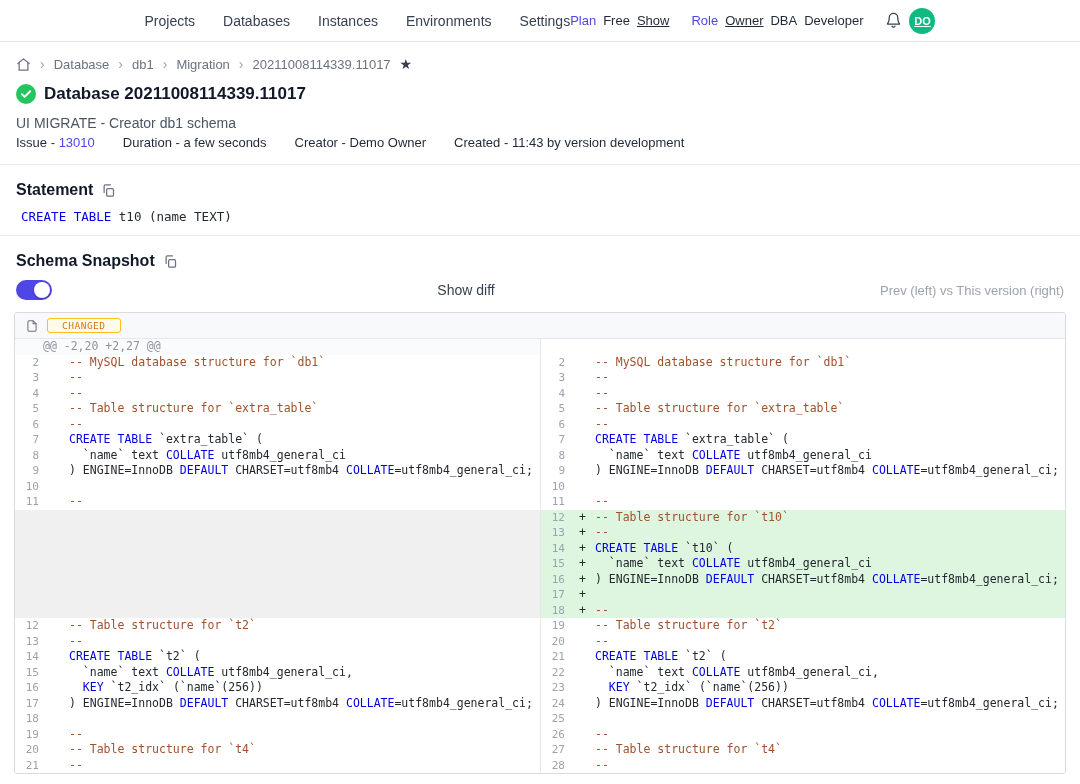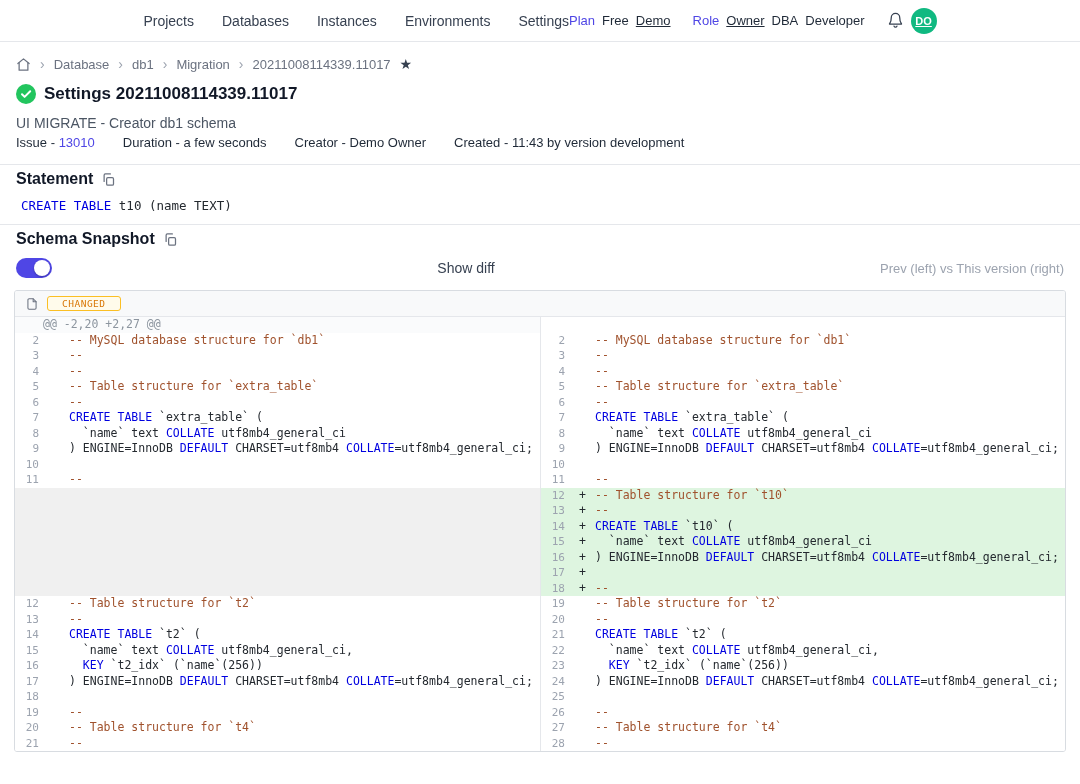--- a/index.html
+++ b/index.html
@@ -33,21 +33,21 @@
   .title-row { display: flex; align-items: center; gap: 8px; padding: 0 16px; margin-top: 12px; }
   .check svg { width: 20px; height: 20px; display: block; }
   h1 { font-size: 17px; font-weight: 700; color: #111827; margin: 0; }
   .subtitle { padding: 0 16px; margin-top: 11px; font-size: 14px; color: #4b5563; }
   .meta { display: flex; gap: 28px; padding: 0 16px; margin-top: 4px; font-size: 13px; color: #1f2937; }
   .meta .link { color: #4f46e5; }
   .hr { height: 1px; background: #e5e7eb; }
   .hr.h1m { margin-top: 14px; } .hr.h2m { margin-top: 11px; }
 
   
-  .section-heading { display: flex; align-items: center; gap: 8px; padding: 0 16px; margin-top: 5px; }
+  .section-heading { display: flex; align-items: center; gap: 8px; padding: 0 16px; margin-top: 16px; }
   h2 { font-size: 16px; font-weight: 700; color: #111827; margin: 0; }
   .copy-icon { cursor: pointer; }
   .copy-icon svg { width: 15px; height: 15px; display: block; color: #6b7280; }
 
   
   .stmt-code { padding: 0 21px; margin-top: 10px;
     font-family: "DejaVu Sans Mono", "Liberation Mono", monospace; font-size: 12.5px; color: #24292f; }
   .kw { color: #0000e0; }
 
   
@@ -85,21 +85,21 @@
   <nav class="nav-left">
     <a>Projects</a>
     <a>Databases</a>
     <a>Instances</a>
     <a>Environments</a>
     <a>Settings</a>
   </nav>
   <div class="nav-right">
     <a class="lnk">Plan</a>
     <span>Free</span>
-    <a class="und">Demo</a>
+    <a class="und">Show</a>
     <span class="spacer"></span>
     <a class="lnk">Role</a>
     <a class="und">Owner</a>
     <span>DBA</span>
     <span>Developer</span>
     <span class="spacer"></span>
     <span class="bell">
       <svg viewBox="0 0 24 24" fill="none" stroke="currentColor" stroke-width="1.8" stroke-linecap="round" stroke-linejoin="round">
           <path d="M18 8a6 6 0 1 0-12 0c0 7-2.5 7.5-2.5 9h17C20.5 15.5 18 15 18 8z"></path>
           <path d="M10 20a2.2 2.2 0 0 0 4 0"></path>
@@ -127,21 +127,21 @@
   <span class="star">★</span>
 </div>
 
 <div class="title-row">
   <span class="check">
     <svg viewBox="0 0 20 20">
         <circle cx="10" cy="10" r="10" fill="#22c55e"></circle>
         <path d="M6 10.3l2.6 2.6L14.2 7.2" stroke="#fff" stroke-width="2" fill="none" stroke-linecap="round" stroke-linejoin="round"></path>
       </svg>
   </span>
-  <h1>Settings 20211008114339.11017</h1>
+  <h1>Database 20211008114339.11017</h1>
 </div>
 
 <div class="subtitle">UI MIGRATE - Creator db1 schema</div>
 
 <div class="meta">
   <span>
     <span>Issue -</span>
     <a class="link">13010</a>
   </span>
   <span>Duration - a few seconds</span>

